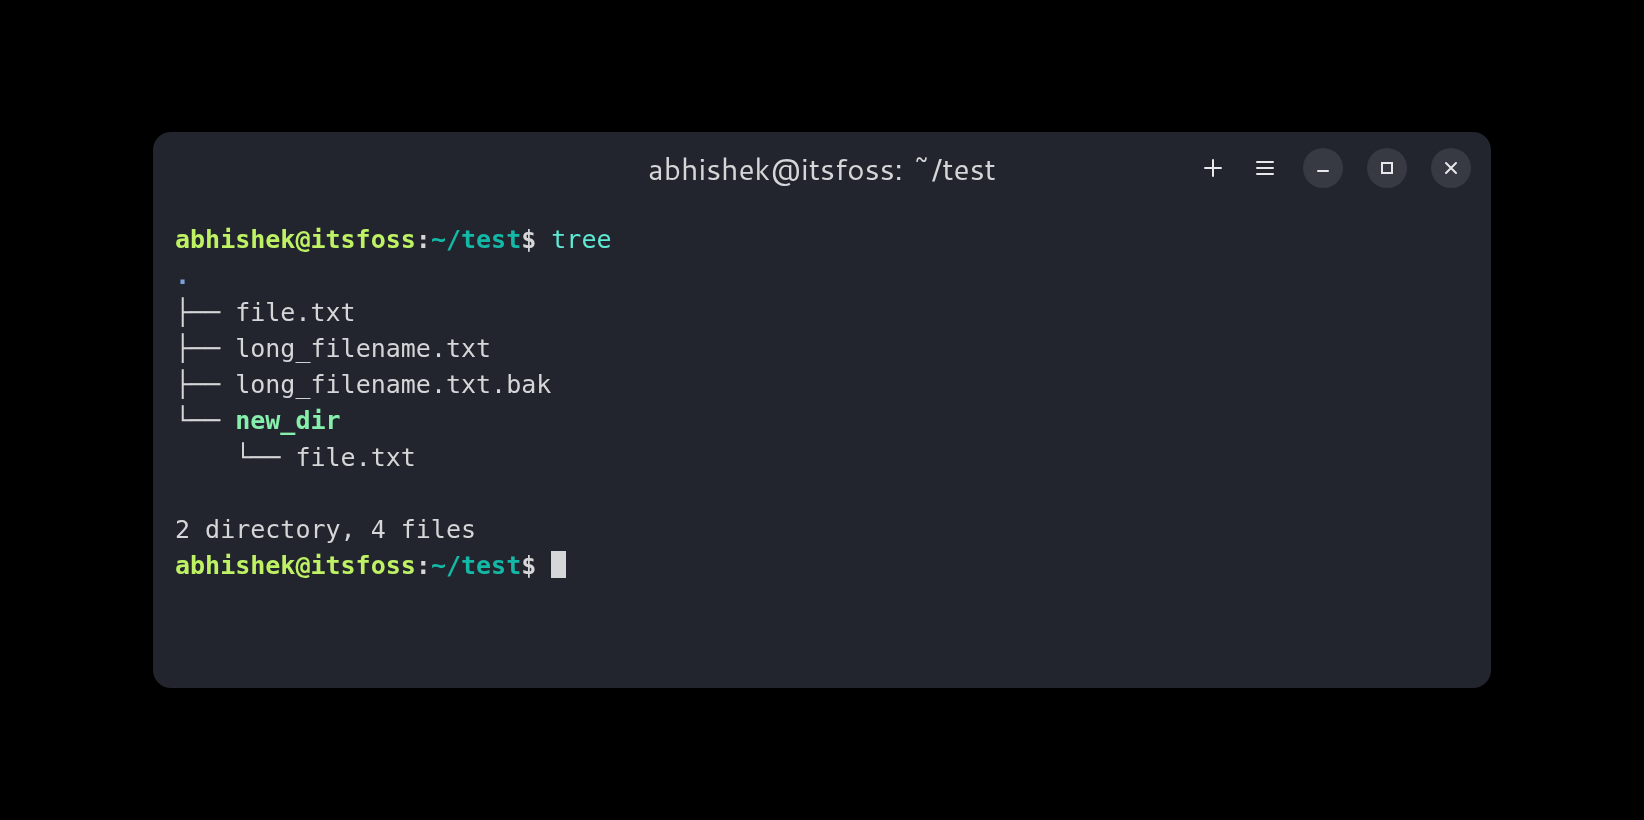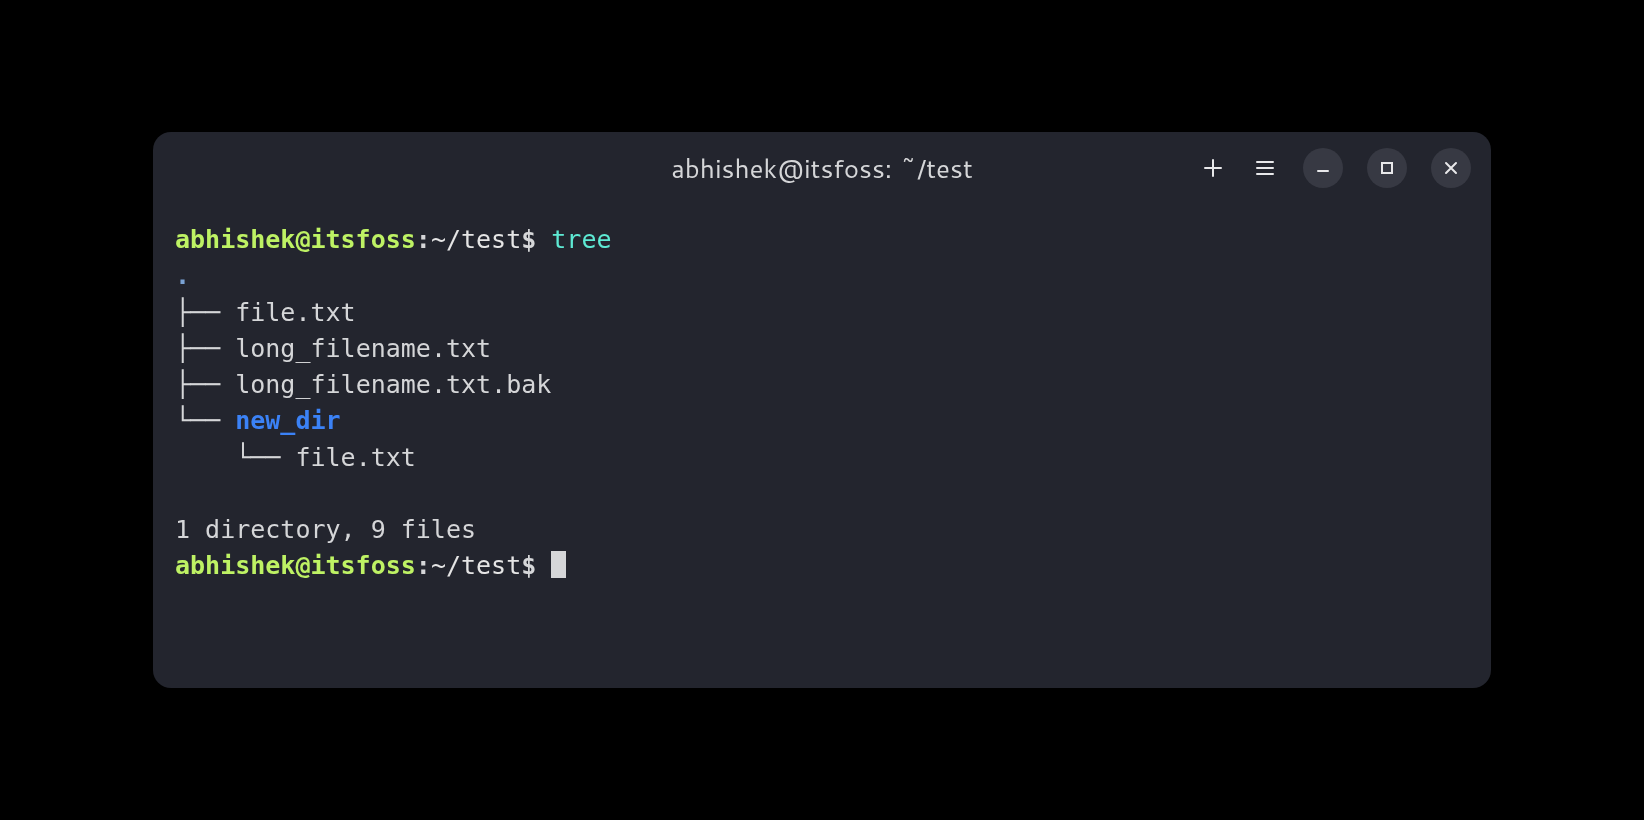--- a/index.html
+++ b/index.html
@@ -29,21 +29,21 @@
     .titlebar {
       height: 72px;
       display: flex;
       align-items: center;
       justify-content: center;
       position: relative;
       padding: 0 20px;
     }
     .window-title {
       color: #d5d6d8;
-      font-size: 26px;
+      font-size: 30px;
       font-weight: 400;
       font-family: -apple-system, 'Segoe UI', Cantarell, Ubuntu, sans-serif;
     }
     .titlebar-controls {
       position: absolute;
       right: 20px;
       display: flex;
       align-items: center;
       gap: 24px;
     }
@@ -79,41 +79,41 @@
     }
     .user-host {
       color: #bef264;
       font-weight: 700;
     }
     .colon {
       color: #d5d6d8;
       font-weight: 700;
     }
     .path {
-      color: #e5e5e5;
-      font-weight: 400;
+      color: #14b8a6;
+      font-weight: 700;
     }
     .dollar {
       color: #d5d6d8;
       font-weight: 700;
     }
     .cmd {
       color: #5eead4;
       font-weight: 500;
     }
     .dir-root {
       color: #7aa2d4;
       font-weight: 700;
     }
     .tree-line {
       color: #d5d6d8;
       font-weight: 500;
     }
     .dir-name {
-      color: #3b82f6;
+      color: #86efac;
       font-weight: 700;
     }
     .summary {
       color: #d5d6d8;
       font-weight: 500;
     }
     .cursor-block {
       display: inline-block;
       width: 15px;
       height: 27px;
@@ -159,15 +159,15 @@
       </div>
     </div>
   </div>
   <div class="terminal-body"><span><span class="user-host">abhishek@itsfoss</span><span class="colon">:</span><span class="path">~/test</span><span class="dollar">$</span><span class="cmd"> tree</span></span>
 <span class="dir-root">.</span>
 <span class="tree-line"><span>├── </span><span>file.txt</span></span>
 <span class="tree-line"><span>├── </span><span>long_filename.txt</span></span>
 <span class="tree-line"><span>├── </span><span>long_filename.txt.bak</span></span>
 <span class="tree-line"><span>└── </span><span class="dir-name">new_dir</span></span>
 <span class="tree-line"><span>    └── </span><span>file.txt</span></span>
-<div class="blank-line"></div><span class="summary">1 directory, 9 files</span>
+<div class="blank-line"></div><span class="summary">2 directory, 4 files</span>
 <span><span class="user-host">abhishek@itsfoss</span><span class="colon">:</span><span class="path">~/test</span><span class="dollar">$</span><span class="cmd"> </span><span class="cursor-block"></span></span></div>
 </div>
 
 </body></html>

